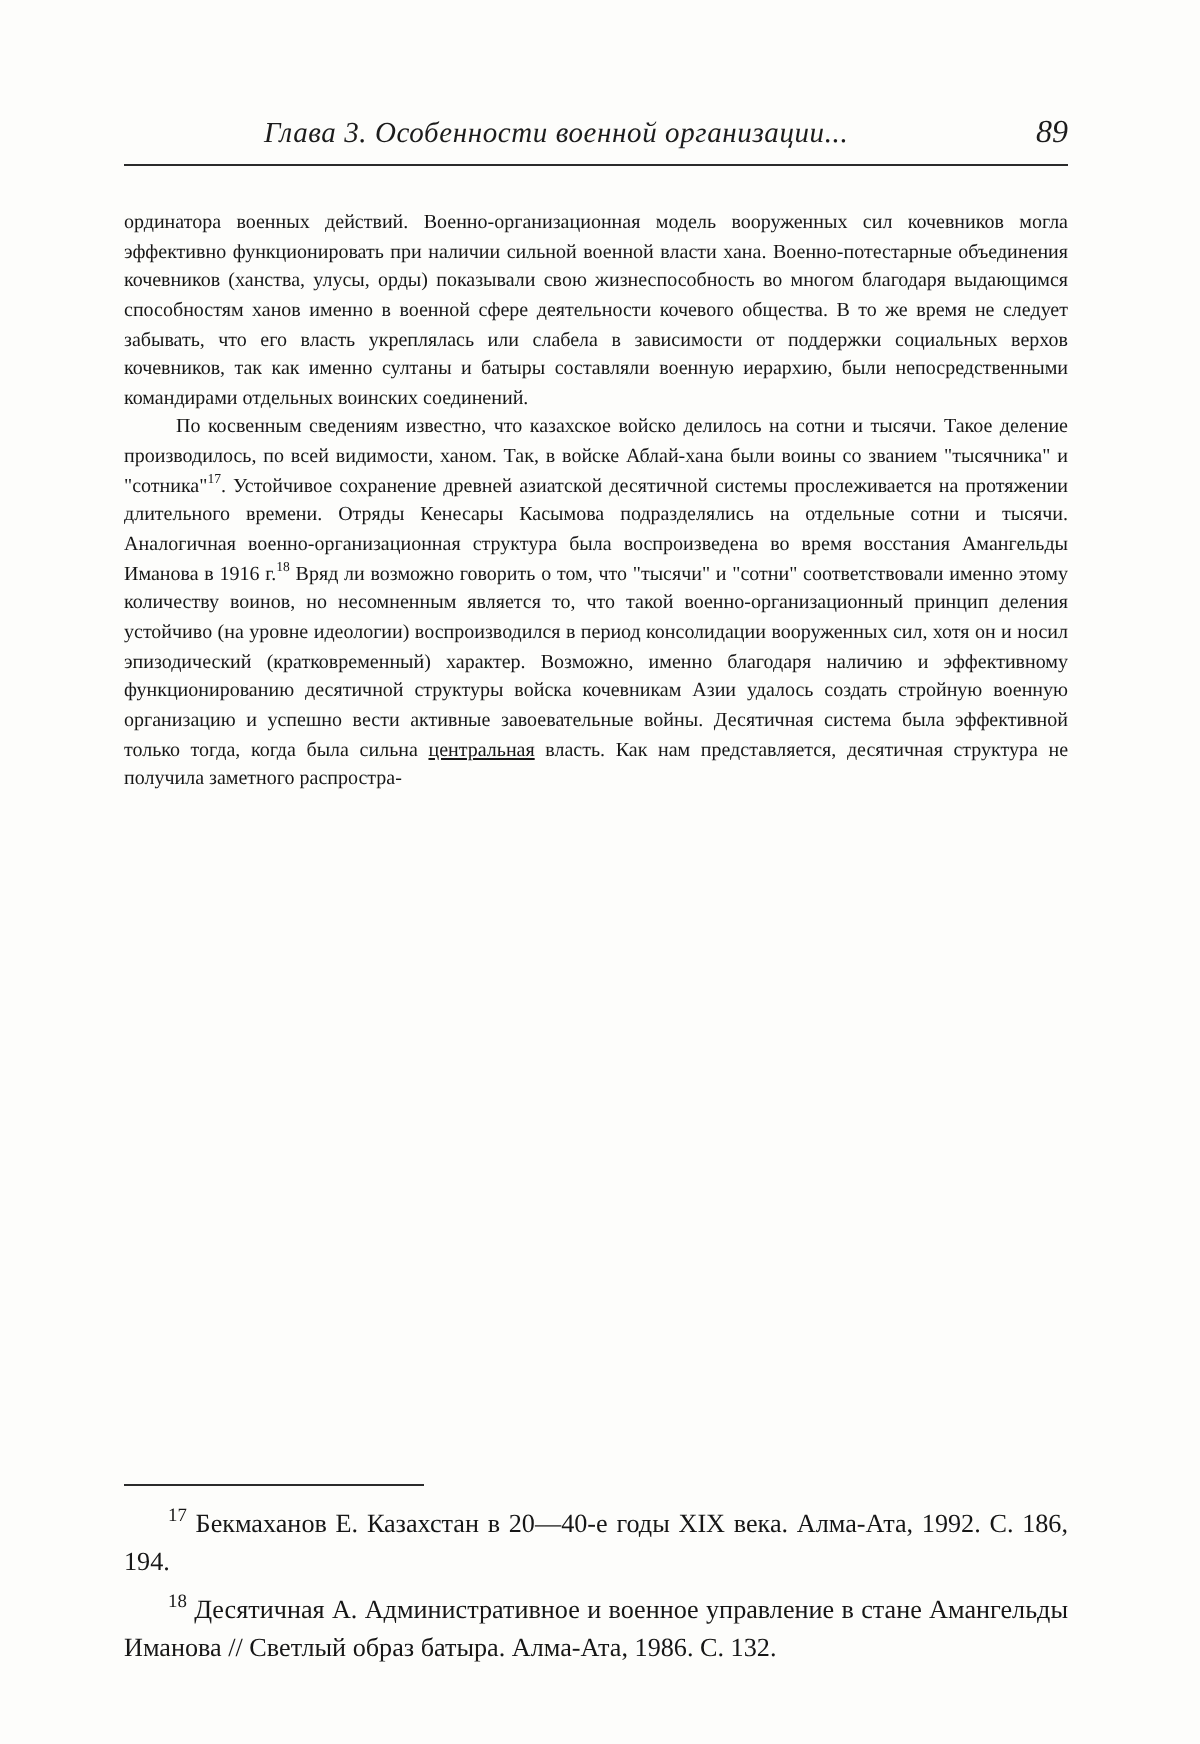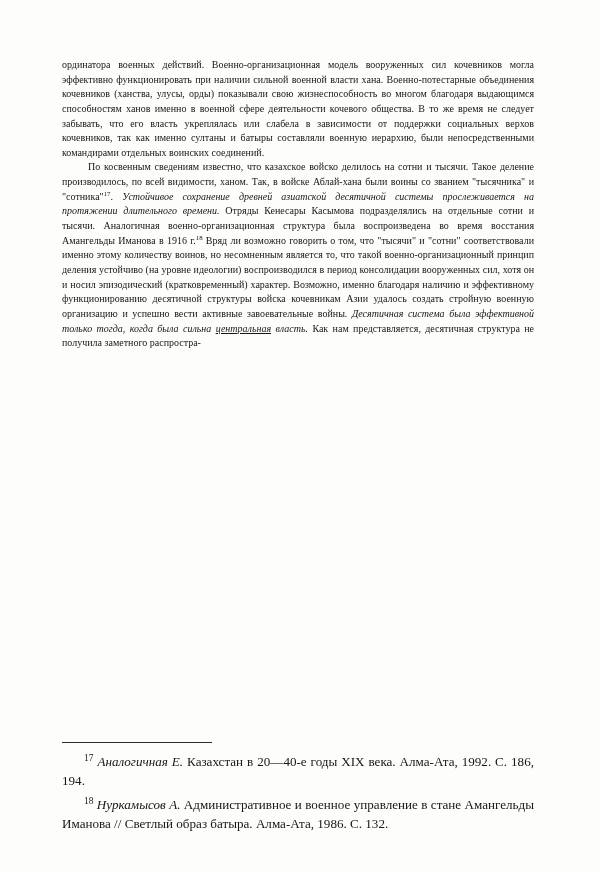--- a/index.html
+++ b/index.html
@@ -53,21 +53,21 @@
     font-size: 10px;
     line-height: 1.465;
     text-align: justify;
     text-justify: inter-word;
     color: #161616;
     hyphens: manual;
   }
   .body-text p.indent {
     text-indent: 26px;
   }
-  .it { font-style: italic; }
+  .it { }
   .u { text-decoration: underline; }
   sup {
     font-size: 0.68em;
     vertical-align: super;
     line-height: 0;
   }
   
   .footnotes {
     position: absolute;
     left: 62px;
@@ -92,33 +92,37 @@
     font-size: 0.72em;
   }
 </style>
 </head>
 <body>
 
 <div class="page">
 
   <div class="page-inner">
 
+    <div class="runhead">
+      <div class="runhead-title">Глава 3. Особенности военной организации...</div>
+      <div class="runhead-page">89</div>
+    </div>
 
     <div class="body-text">
 
       <p><span>ординатора военных действий. Военно-организационная модель вооруженных сил кочевников могла эффективно функционировать при наличии сильной военной власти хана. Военно-потестарные объединения кочевников (ханства, улусы, орды) показывали свою жизнеспособность во многом благодаря выдающимся способностям ханов именно в военной сфере деятельности кочевого общества. В то же время не следует забывать, что его власть укреплялась или слабела в зависимости от поддержки социальных верхов кочевников, так как именно султаны и батыры составляли военную иерархию, были непосредственными командирами отдельных воинских соединений.</span></p>
 
       <p class="indent">
         <span>По косвенным сведениям известно, что казахское войско делилось на сотни и тысячи. Такое деление производилось, по всей видимости, ханом. Так, в войске Аблай-хана были воины со званием "тысячника" и "сотника"</span><sup>17</sup><span>. </span><span class="it">Устойчивое сохранение древней азиатской десятичной системы прослеживается на протяжении длительного времени. </span><span>Отряды Кенесары Касымова подразделялись на отдельные сотни и тысячи. Аналогичная военно-организационная структура была воспроизведена во время восстания Амангельды Иманова в 1916 г.</span><sup>18</sup><span> Вряд ли возможно говорить о том, что "тысячи" и "сотни" соответствовали именно этому количеству воинов, но несомненным является то, что такой военно-организационный принцип деления устойчиво (на уровне идеологии) воспроизводился в период консолидации вооруженных сил, хотя он и носил эпизодический (кратковременный) характер. Возможно, именно благодаря наличию и эффективному функционированию десятичной структуры войска кочевникам Азии удалось создать стройную военную организацию и успешно вести активные завоевательные войны. </span><span class="it">Десятичная система была эффективной только тогда, когда была сильна </span><span class="it u">центральная</span><span class="it"> власть. </span><span>Как нам представляется, десятичная структура не получила заметного распростра-</span>
       </p>
 
     </div>
   </div>
 
   <div class="footnotes">
     <div class="fn-rule"></div>
 
-    <p><sup>17</sup> <span class="it">Аналогичная Е.</span> <span>Казахстан в 20—40-е годы XIX века. Алма-Ата, 1992. С. 186, 194.</span></p>
+    <p><sup>17</sup> <span class="it">Бекмаханов Е.</span> <span>Казахстан в 20—40-е годы XIX века. Алма-Ата, 1992. С. 186, 194.</span></p>
 
-    <p><sup>18</sup> <span class="it">Нуркамысов А.</span> <span>Административное и военное управление в стане Амангельды Иманова // Светлый образ батыра. Алма-Ата, 1986. С. 132.</span></p>
+    <p><sup>18</sup> <span class="it">Десятичная А.</span> <span>Административное и военное управление в стане Амангельды Иманова // Светлый образ батыра. Алма-Ата, 1986. С. 132.</span></p>
   </div>
 
 </div>
 
 </body></html>

